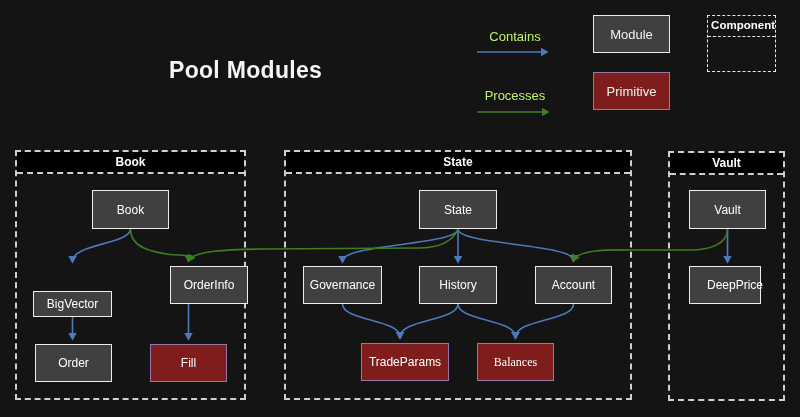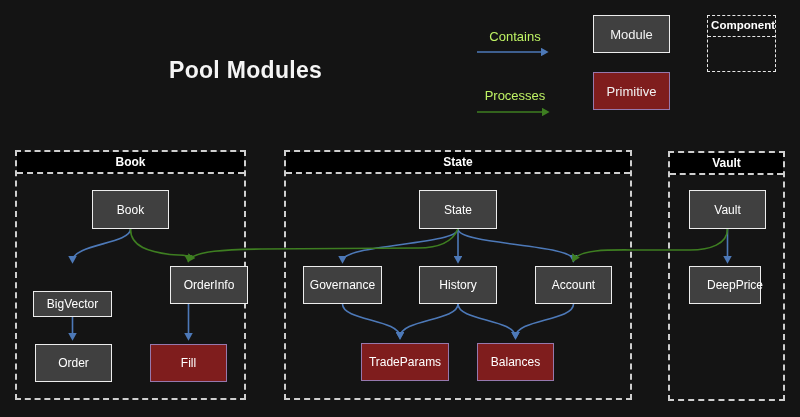--- a/index.html
+++ b/index.html
@@ -100,18 +100,18 @@
   <div class="abs node module" style="left:33px;top:266px;width:79px;height:26px;margin-top:25px;">BigVector</div>
   <div class="abs node module" style="left:150px;top:266px;width:78px;height:38px;margin-left:20px;">OrderInfo</div>
   <div class="abs node primitive" style="left:150px;top:344px;width:77px;height:38px;">Fill</div>
   <div class="abs node module" style="left:35px;top:344px;width:77px;height:38px;">Order</div>
 
   <div class="abs node module" style="left:419px;top:190px;width:78px;height:39px;">State</div>
   <div class="abs node module" style="left:303px;top:266px;width:79px;height:38px;">Governance</div>
   <div class="abs node module" style="left:419px;top:266px;width:78px;height:38px;">History</div>
   <div class="abs node module" style="left:535px;top:266px;width:77px;height:38px;">Account</div>
   <div class="abs node primitive" style="left:361px;top:343px;width:88px;height:38px;">TradeParams</div>
-  <div class="abs node primitive" style="left:477px;top:343px;width:77px;height:38px;">Balances</div>
+  <div class="abs node primitive" style="left:477px;top:343px;width:77px;height:38px;font-family:Liberation Serif, serif;">Balances</div>
 
   <div class="abs node module" style="left:689px;top:190px;width:77px;height:39px;">Vault</div>
   <div class="abs node module" style="left:689px;top:266px;width:72px;height:38px;padding-left:20px;">DeepPrice</div>
 
 </div>
 
 </body></html>

